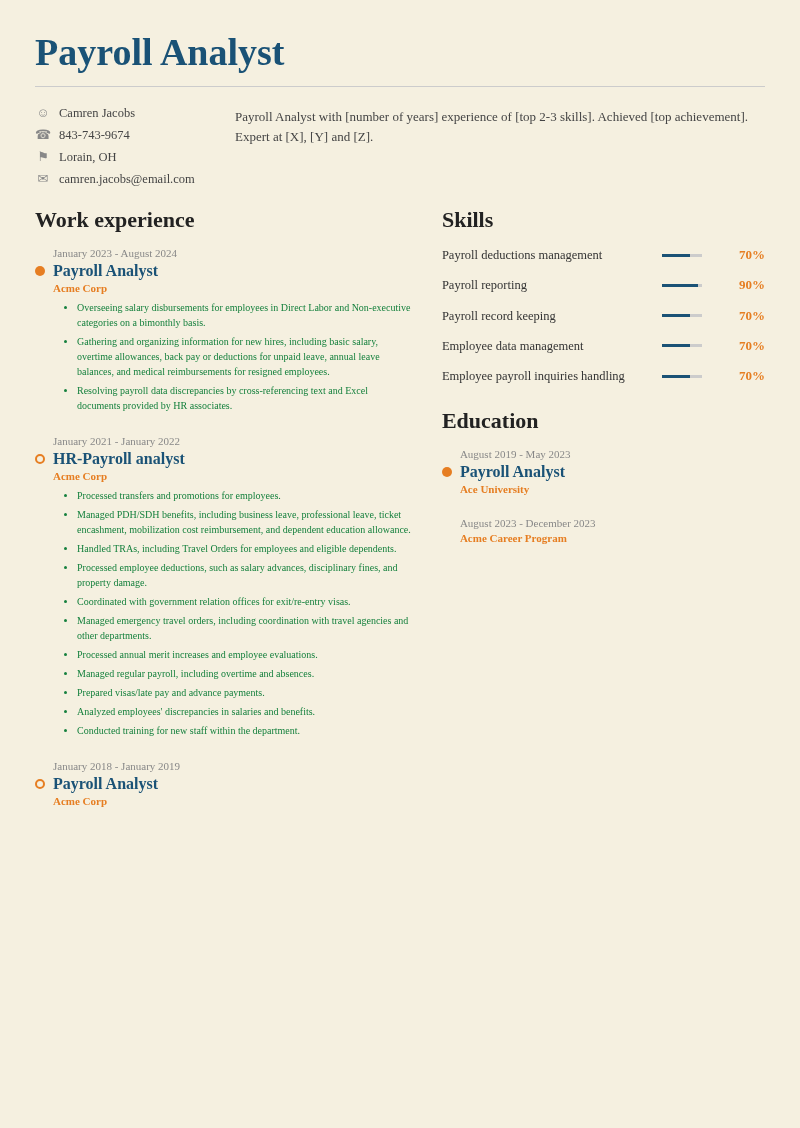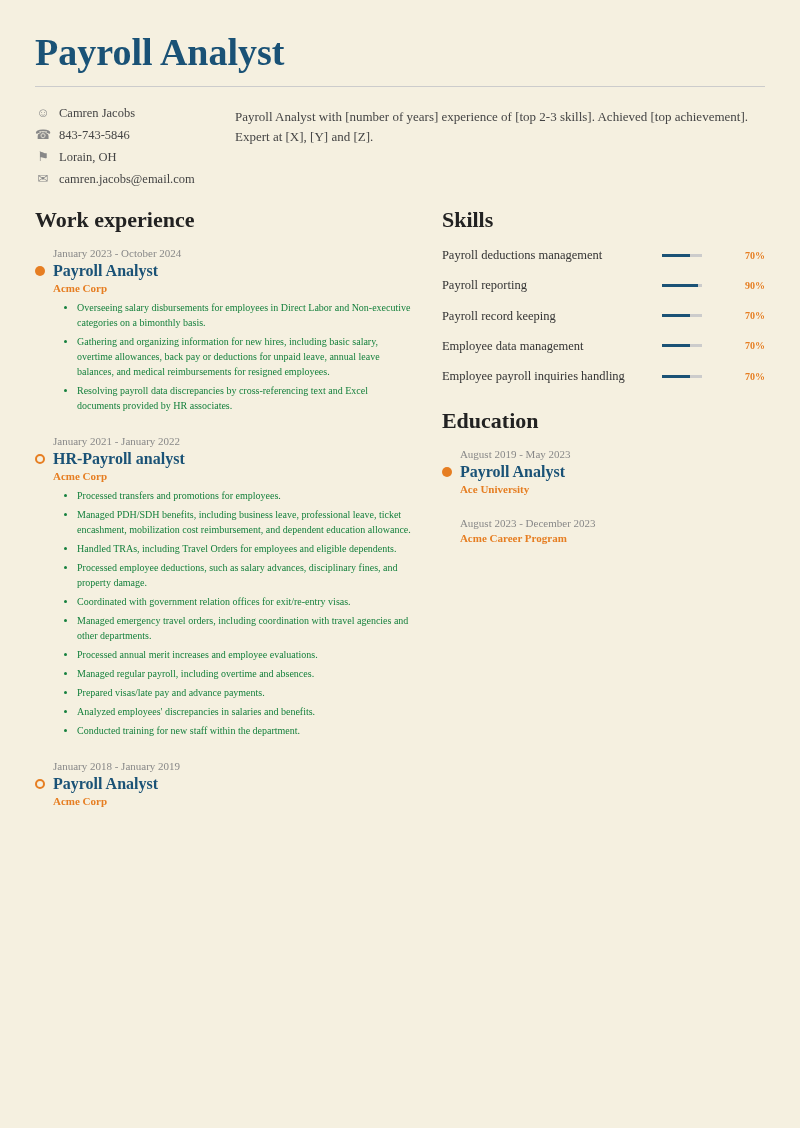--- a/index.html
+++ b/index.html
@@ -143,21 +143,21 @@
       flex: 1;
       height: 3px;
       background-color: #ccc;
       position: relative;
     }
     .skill-bar-fill {
       height: 3px;
       background-color: #1a5276;
     }
     .skill-pct {
-      font-size: 10px;
+      font-size: 13px;
       color: #e67e22;
       font-weight: bold;
       width: 38px;
       text-align: right;
       flex-shrink: 0;
     }
     
     .edu-section {
       margin-top: 24px;
     }
@@ -169,41 +169,41 @@
 <hr class="divider">
 
 <div class="contact-summary-row">
   <div class="contact-info">
     <div class="contact-item">
       <span class="contact-icon">☺</span>
       <span>Camren Jacobs</span>
     </div>
     <div class="contact-item">
       <span class="contact-icon">☎</span>
-      <span>843-743-5846</span>
+      <span>843-743-9674</span>
     </div>
     <div class="contact-item">
       <span class="contact-icon">⚑</span>
       <span>Lorain, OH</span>
     </div>
     <div class="contact-item">
       <span class="contact-icon">✉</span>
       <span>camren.jacobs@email.com</span>
     </div>
   </div>
   <div class="summary-text">Payroll Analyst with [number of years] experience of [top 2-3 skills]. Achieved [top achievement]. Expert at [X], [Y] and [Z].</div>
 </div>
 
 <div class="two-col">
 
   <div class="left-col">
     <div class="section-title">Work experience</div>
 
     <div class="work-entry">
-      <div class="entry-date">January 2023 - October 2024</div>
+      <div class="entry-date">January 2023 - August 2024</div>
       <div class="entry-title-row">
         <div class="bullet-dot"></div>
         <div class="entry-title">Payroll Analyst</div>
       </div>
       <div class="entry-company">Acme Corp</div>
       <ul class="entry-bullets">
         <li>Overseeing salary disbursements for employees in Direct Labor and Non-executive categories on a bimonthly basis.</li>
         <li>Gathering and organizing information for new hires, including basic salary, overtime allowances, back pay or deductions for unpaid leave, annual leave balances, and medical reimbursements for resigned employees.</li>
         <li>Resolving payroll data discrepancies by cross-referencing text and Excel documents provided by HR associates.</li>
       </ul>

